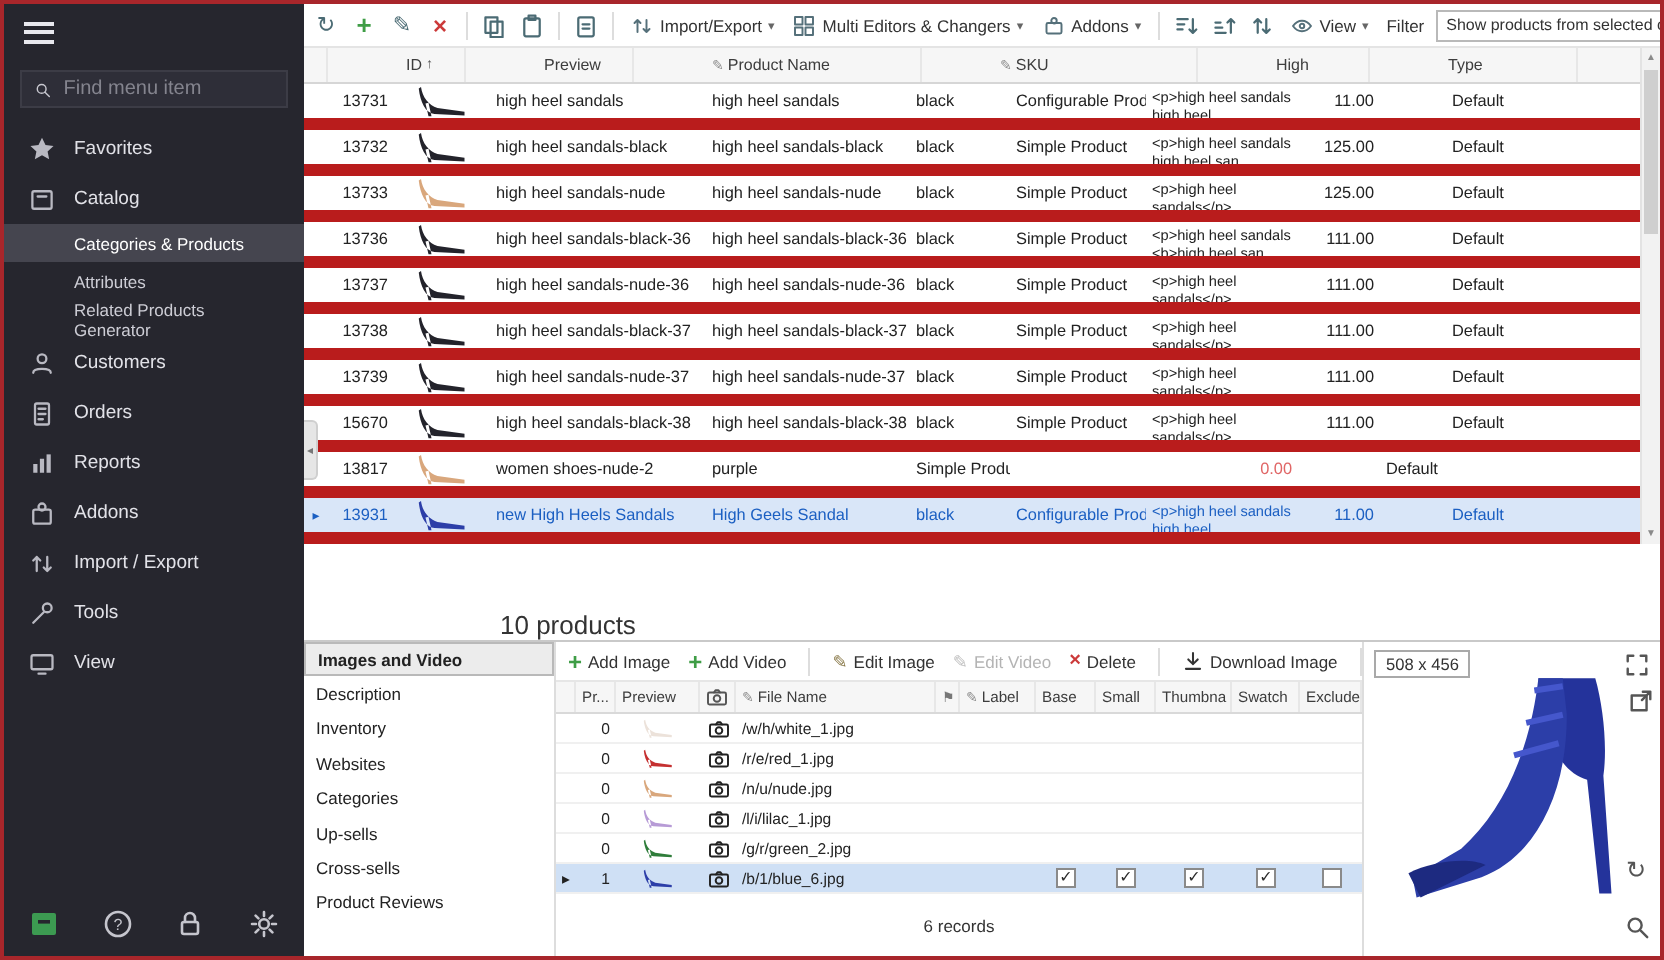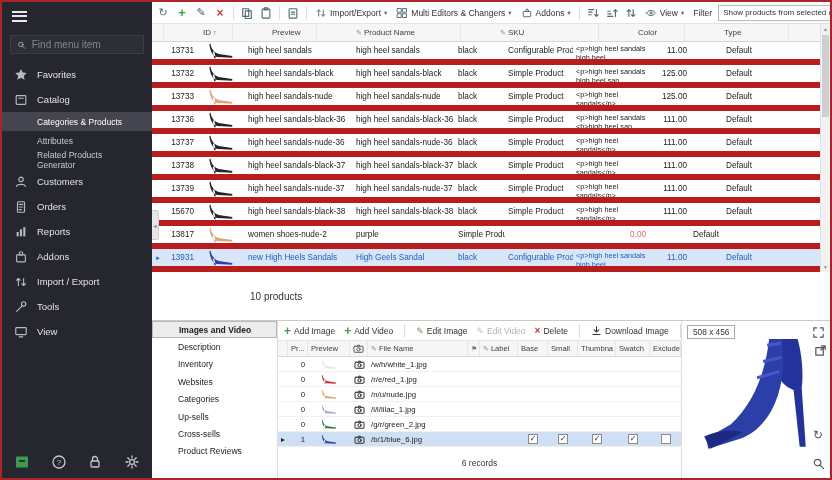--- a/index.html
+++ b/index.html
@@ -57,34 +57,34 @@
   .prow .c.id { justify-content:flex-end; }
   .prow .c.price { justify-content:flex-end; }
   .prow .c.price.alert { color:#e06666; }
   .prow .c.desc { display:block; white-space:normal; font-size:7.3px; line-height:1.25; padding-top:2px; }
   .prow.sel { background:var(--selection,#d9e6f8); }
   .prow.sel .c { color:var(--selection_text,#1b5fc2); }
   .prow .exp, .irow .exp { padding:0 1px; justify-content:center; color:#444; font-size:7px; }
   .prow.sel .exp::before, .irow.sel .exp::before { content:"\25B8"; }
   .shoe { width:34px; height:18px; margin:0 auto; }
   .shoe path { fill:var(--shoe,#23232b); }
-  .pg-status { height:48px; display:flex; align-items:center; padding-left:98px; font-size:10px; color:#333; }
+  .pg-status { height:48px; display:flex; align-items:flex-end; padding-left:98px; font-size:13px; color:#333; }
 
   
   .vscroll { position:absolute; top:22px; right:0; width:10px; height:248px; background:#f2f2f2; border-left:1px solid #e3e3e3; }
   .vscroll .arr { position:absolute; left:0; width:100%; text-align:center; font-size:5px; color:#8a8a8a; }
   .vscroll .arr.up { top:2px; } .vscroll .arr.dn { bottom:2px; }
   .vscroll .thumb { position:absolute; top:11px; left:1px; right:1px; height:82px; background:#cfcfcf; }
 
   .splitter { position:absolute; left:0; top:208px; width:7px; height:30px; background:#e6e6e6; border:1px solid #cfcfcf; border-left:0; border-radius:0 3px 3px 0; display:flex; align-items:center; justify-content:center; font-size:6px; color:#777; }
 
   
   .bottom { height:158px; display:flex; border-top:1px solid #c9c9c9; min-height:0; }
   .tabs { width:126px; border-right:1px solid #ddd; flex:none; }
-  .tab { height:17.4px; display:flex; align-items:center; padding:0 26px; font-size:8.5px; color:#222; overflow:hidden; white-space:nowrap; }
+  .tab { height:17.4px; display:flex; align-items:center; padding:0 6px; font-size:8.5px; color:#222; overflow:hidden; white-space:nowrap; }
   .tab.sel { background:#ececec; font-weight:bold; border:1px solid #b9b9b9; }
 
   .imgpanel { flex:1; display:flex; flex-direction:column; border-right:1px solid #ddd; min-width:0; }
   .ibar { height:20px; display:flex; align-items:center; gap:9px; padding:0 6px; font-size:8.5px; border-bottom:1px solid #e6e6e6; white-space:nowrap; overflow:hidden; }
   .ibtn { display:flex; align-items:center; gap:3px; color:#333; flex:none; }
   .ibtn .bi { width:11px; height:11px; }
   .ibtn .plus { color:var(--accent,#3f9d46); font-weight:bold; font-size:12px; line-height:1; }
   .ibtn .pen { color:#8a7a4a; font-size:9px; }
   .ibtn .x { color:var(--danger,#cc3a3a); font-weight:bold; font-size:10px; line-height:1; }
   .ibtn.disabled { color:#b4b4b4; } .ibtn.disabled .pen { color:#c0c0c0; }
@@ -326,21 +326,21 @@
           </div>
         <div class="hc">
             <span class="pencil">✎</span>
             <span>Product Name</span>
           </div>
         <div class="hc">
             <span class="pencil">✎</span>
             <span>SKU</span>
           </div>
         <div class="hc">
-            <span>Color</span>
+            <span>High</span>
           </div>
         <div class="hc">
             <span>Type</span>
           </div>
         <div class="hc">
             <span>Description</span>
           </div>
         <div class="hc">
             <span class="pencil">✎</span>
             <span>Price,€</span>

